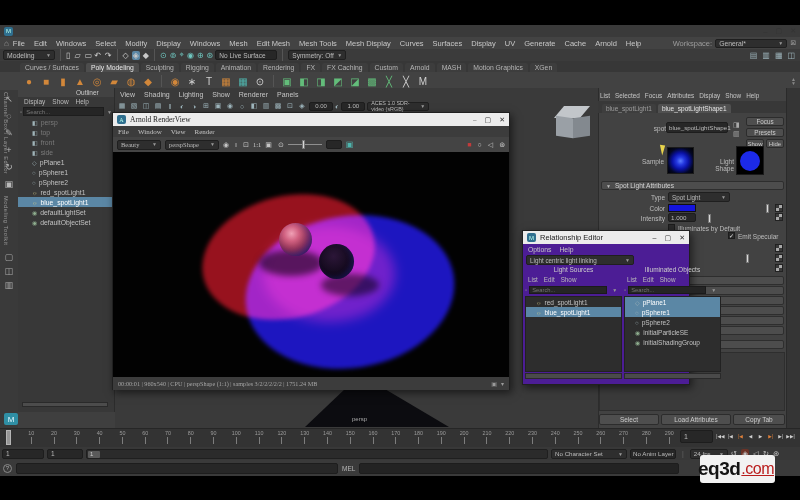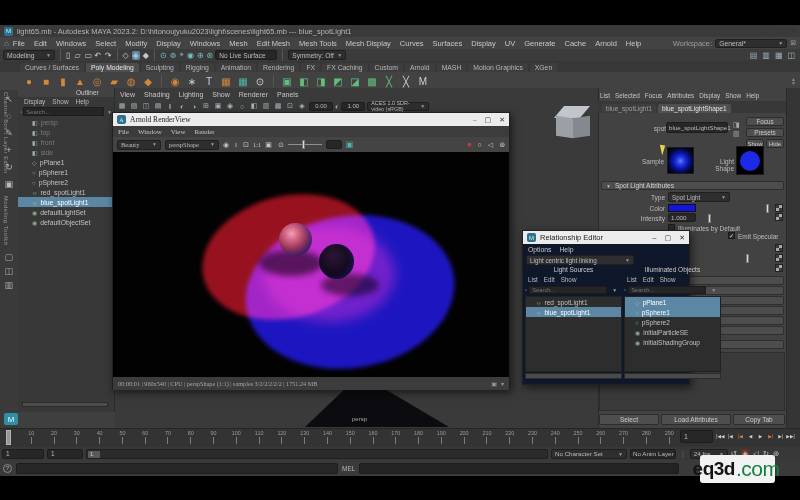--- a/index.html
+++ b/index.html
@@ -94,21 +94,21 @@
   .wicon { width:9px; height:9px; background:#2f6f8f; border-radius:2px; display:inline-flex; align-items:center;
            justify-content:center; color:#bfe; font-size:6px; }
   
   #rview { left:112px; top:112px; width:398px; height:278px; background:#3c3c3c; }
   #rv-menus { height:11px; display:flex; gap:9px; align-items:center; font-size:7px; color:#c5c5c5; padding-left:5px; background:#3c3c3c; }
   #rv-tools { height:15px; display:flex; align-items:center; gap:4px; padding:0 4px; background:#444; font-size:7px; }
   #rv-img { position:relative; width:396px; height:225px; background:#020202; overflow:hidden; }
   .pool { position:absolute; border-radius:50%; mix-blend-mode:screen; filter:blur(2px); }
   #rv-status { height:13px; background:#3c3c3c; display:flex; align-items:center; font-size:6.2px; color:#a5a5a5; padding:0 5px; }
   
-  #rel { left:522px; top:230px; width:168px; height:155px; background:#0f172a; }
+  #rel { left:522px; top:230px; width:168px; height:155px; background:#4c1d95; }
   #rel .rmen { height:10px; display:flex; gap:8px; align-items:center; font-size:6.8px; color:#c5c5c5; padding-left:5px; }
   .relcol { position:absolute; top:35px; width:97px; }
   .relcol .chead { text-align:center; font-size:6.5px; color:#cdcdcd; height:10px; }
   .relcol .cmen { display:flex; gap:6px; font-size:6.3px; color:#bbb; height:9px; padding-left:3px; }
   .relcol .csrch { display:flex; align-items:center; gap:2px; height:10px; }
   .relcol .csrch input { width:78px; height:8px; background:#252525; border:1px solid #1b1b1b; color:#808080; font-size:5.8px; padding:0 2px; }
   .rlist { background:#2d2d2d; border:1px solid #222; height:76px; margin-top:1px; position:relative; }
   .rrow { display:flex; align-items:center; gap:3px; height:10px; padding-left:10px; font-size:6.5px; color:#c2c2c2; }
   .rrow.selected { background:#5b87a5; color:#fff; }
   .rrow .oicon::before { font-size:6px; }
@@ -129,37 +129,36 @@
               display:flex; align-items:center; justify-content:center; }
   
   .subtitle { position:absolute; width:800px; text-align:center; color:#fff; font-weight:bold; font-size:17px;
               text-shadow:-1.5px 0 #000, 1.5px 0 #000, 0 -1.5px #000, 0 1.5px #000,
                           -1px -1px #000, 1px 1px #000, -1px 1px #000, 1px -1px #000;
               z-index:40; letter-spacing:1px; }
   
   #watermark { left:700px; top:455px; width:75px; height:28px; background:#f2f2f2; border-radius:3px; z-index:50;
                display:flex; align-items:center; justify-content:center; gap:1px; }
   #watermark .wm1 { color:#141414; font-weight:bold; font-size:19px; letter-spacing:-0.5px; }
-  #watermark .wm2 { color:#15803d; font-size:21px; letter-spacing:-0.5px; }
+  #watermark .wm2 { color:#b91c1c; font-size:16px; letter-spacing:-0.5px;text-decoration:underline; }
   #watermark .wmic { width:9px; height:9px; background:#b5b5b5; border-radius:2px; margin-left:2px; }
 </style>
 </head>
 <body>
 
 <div id="screen">
 
   
 
   
   <div id="maya" class="abs"></div>
 
   
   <div id="titlebar" class="abs">
     <span class="wicon">M</span>
-    <span>light65.mb - Autodesk MAYA 2023.2: D:\hitonoujyuku2023\light\scenes\light65.mb --- blue_spotLight1</span>
     <span class="wbtns">
       <span>–</span>
       <span>▢</span>
       <span>✕</span>
     </span>
   </div>
 
   
   <div id="menubar" class="abs">
     <span class="ic" style="font-size:8px;color:#999;">⌂</span>

